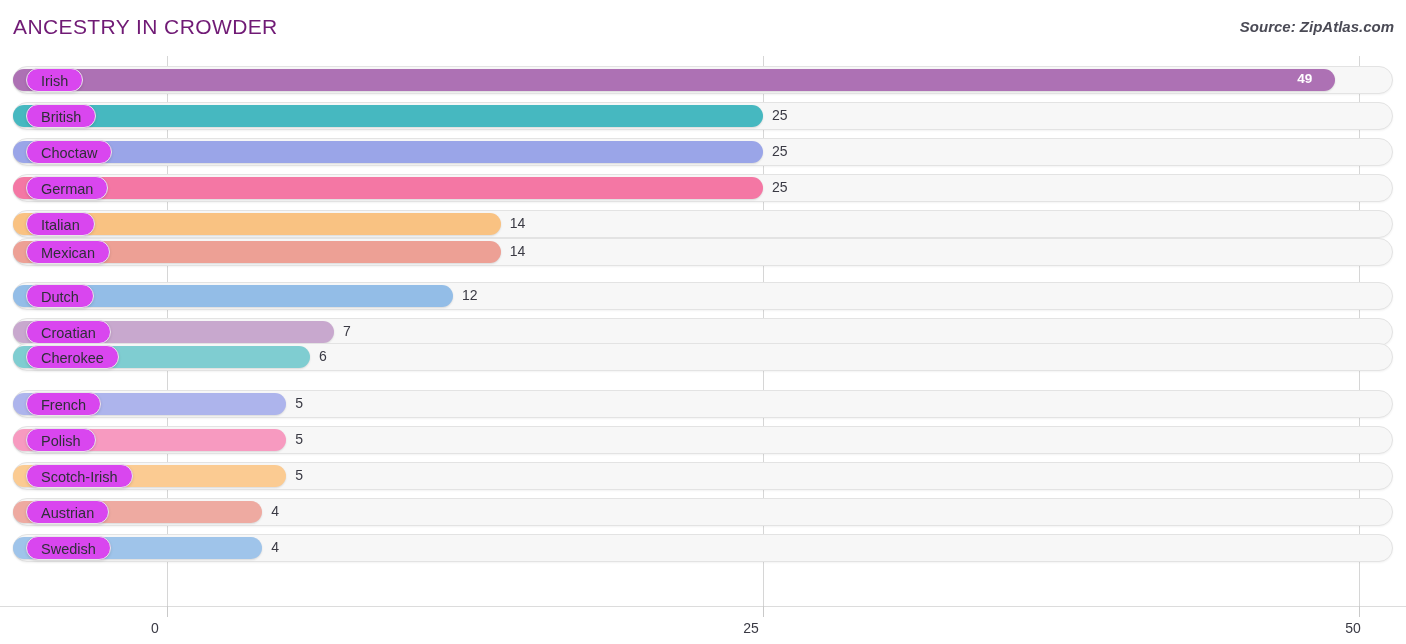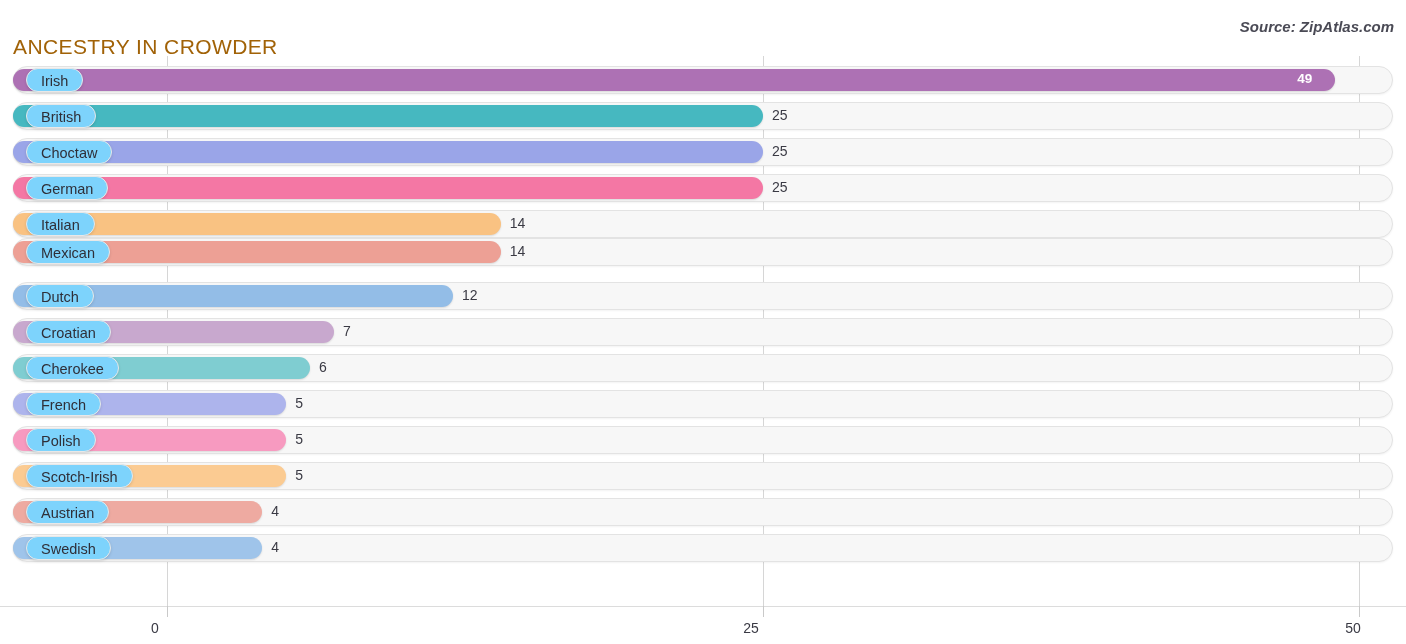--- a/index.html
+++ b/index.html
@@ -21,24 +21,23 @@
     left: 0; top: 0;
     width: 1406px;
     height: 56px;
   }
   #chart-title {
     position: absolute;
     left: 13px;
     top: 15px;
     font-size: 21px;
     letter-spacing: 0.4px;
-    color: #a16207;
+    color: #701a75;
     font-weight: 400;
     white-space: nowrap;
-    margin-top: 20px;
   }
   #source-label {
     position: absolute;
     right: 12px;
     top: 18px;
     font-size: 15px;
     font-style: italic;
     font-weight: 700;
     color: #4a4a55;
     white-space: nowrap;
@@ -107,21 +106,21 @@
 
   
   .cat-pill {
     position: absolute;
     left: 26px;
     top: 6px;
     height: 24px;
     line-height: 24px;
     padding: 0 14px;
     border-radius: 12px;
-    background: #7dd3fc;
+    background: #d946ef;
     border: 1px solid #e8e8e8;
     box-sizing: border-box;
     font-size: 14.5px;
     color: #2f2f38;
     white-space: nowrap;
     box-shadow: 0 1px 3px rgba(0,0,0,0.13);
   }
 
   
   .val-out {
@@ -228,21 +227,21 @@
         <div class="bar" style="width: 440.08px; background: rgb(147, 189, 231);"></div>
         <div class="cat-pill">Dutch</div>
         <div class="val-out" style="left: 462.08px;">12</div>
       </div>
       <div class="row" style="top: 258px;">
         <div class="track" style="background: rgb(247, 247, 247); border-color: rgb(227, 227, 227);"></div>
         <div class="bar" style="width: 320.88px; background: rgb(200, 168, 206);"></div>
         <div class="cat-pill">Croatian</div>
         <div class="val-out" style="left: 342.88px;">7</div>
       </div>
-      <div class="row" style="top: 294px;">
+      <div class="row" style="top: 283px;">
         <div class="track" style="background: rgb(247, 247, 247); border-color: rgb(227, 227, 227);"></div>
         <div class="bar" style="width: 297.04px; background: rgb(127, 205, 209);"></div>
         <div class="cat-pill">Cherokee</div>
         <div class="val-out" style="left: 319.04px;">6</div>
       </div>
       <div class="row" style="top: 330px;">
         <div class="track" style="background: rgb(247, 247, 247); border-color: rgb(227, 227, 227);"></div>
         <div class="bar" style="width: 273.2px; background: rgb(173, 180, 236);"></div>
         <div class="cat-pill">French</div>
         <div class="val-out" style="left: 295.2px;">5</div>

